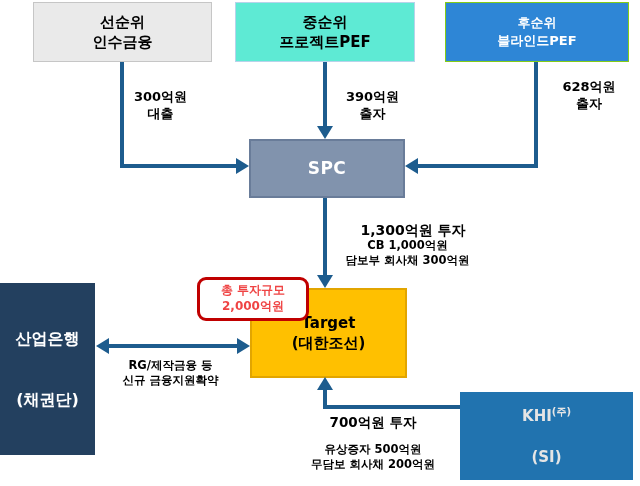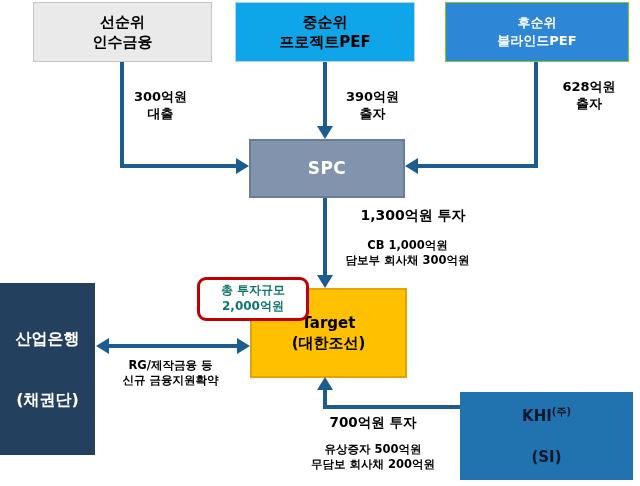--- a/index.html
+++ b/index.html
@@ -6,50 +6,50 @@
   #canvas{
     position:relative;width:640px;height:486px;background:#fff;overflow:hidden;
     font-family:"DejaVu Sans","Liberation Sans",sans-serif;
   }
   .node{position:absolute;display:flex;flex-direction:column;align-items:center;justify-content:center;
         text-align:center;font-weight:bold;box-sizing:border-box;}
   .node .ln{display:block;line-height:1.35;}
 
   
   #box-senior{left:33px;top:2px;width:179px;height:60px;background:#EAEAEA;border:1px solid #C6C6C6;color:#000;font-size:15px;}
-  #box-mezz{left:235px;top:2px;width:180px;height:60px;background:#0ea5e9;border:1px solid #B7D3EA;color:#000;font-size:15px;}
+  #box-mezz{left:235px;top:2px;width:180px;height:60px;background:#5eead4;border:1px solid #B7D3EA;color:#000;font-size:15px;}
   #box-junior{left:445px;top:2px;width:184px;height:60px;background:#2E86D6;border:1px solid #84cc16;color:#fff;font-size:13px;}
 
   #box-spc{left:249px;top:139px;width:156px;height:59px;background:#8193AD;border:2px solid #697C99;color:#fff;font-size:17px;letter-spacing:.5px;}
   #box-target{left:250px;top:288px;width:157px;height:90px;background:#FFC000;border:2px solid #E2A500;color:#000;font-size:15px;}
   #box-kdb{left:0px;top:283px;width:95px;height:172px;background:#23405F;color:#fff;font-size:16px;gap:39px;}
-  #box-khi{left:460px;top:392px;width:173px;height:88px;background:#2173AF;color:#0f172a;font-size:15px;gap:20px;}
+  #box-khi{left:460px;top:392px;width:173px;height:88px;background:#2173AF;color:#e5e5e5;font-size:15px;gap:20px;}
   #box-khi .suffix{font-size:10px;vertical-align:6px;font-weight:bold;}
 
   #callout{position:absolute;left:197px;top:277px;width:106px;height:38px;background:#fff;
            border:3px solid #C00000;border-radius:9px;display:flex;flex-direction:column;
-           align-items:center;justify-content:center;font-weight:bold;font-size:12px;color:#0f766e;
+           align-items:center;justify-content:center;font-weight:bold;font-size:12px;color:#ef4444;
            line-height:1.3;z-index:5;box-sizing:content-box;}
 
   
   .hline,.vline{position:absolute;background:#1D5C8E;}
   .hline{height:4px;} .vline{width:4px;}
   .ah{position:absolute;width:0;height:0;}
   .ah-right{border-top:8px solid transparent;border-bottom:8px solid transparent;border-left:13px solid #1D5C8E;}
   .ah-left{border-top:8px solid transparent;border-bottom:8px solid transparent;border-right:13px solid #1D5C8E;}
   .ah-down{border-left:8px solid transparent;border-right:8px solid transparent;border-top:13px solid #1D5C8E;}
   .ah-up{border-left:8px solid transparent;border-right:8px solid transparent;border-bottom:13px solid #1D5C8E;}
 
   
   .elabel{position:absolute;text-align:center;font-weight:900;color:#000;}
   .elabel .ln{display:block;}
   #lbl-senior{left:118px;top:88px;width:85px;font-size:13px;line-height:17px;}
   #lbl-mezz{left:330px;top:88px;width:85px;font-size:13px;line-height:17px;}
   #lbl-junior{left:543px;top:78px;width:92px;font-size:13px;line-height:17px;}
-  #lbl-spc-target-title{left:338px;top:207px;width:150px;font-size:14px;}
+  #lbl-spc-target-title{left:338px;top:222px;width:150px;font-size:14px;}
   #lbl-spc-target-detail{left:315px;top:238px;width:185px;font-size:11.5px;line-height:15px;}
   #lbl-kdb-target{left:93px;top:358px;width:155px;font-size:11.5px;line-height:15px;}
   #lbl-khi-title{left:303px;top:414px;width:140px;font-size:13.5px;}
   #lbl-khi-detail{left:283px;top:442px;width:180px;font-size:11.5px;line-height:15px;}
 </style>
 </head>
 <body>
 
 <div id="canvas">
 

